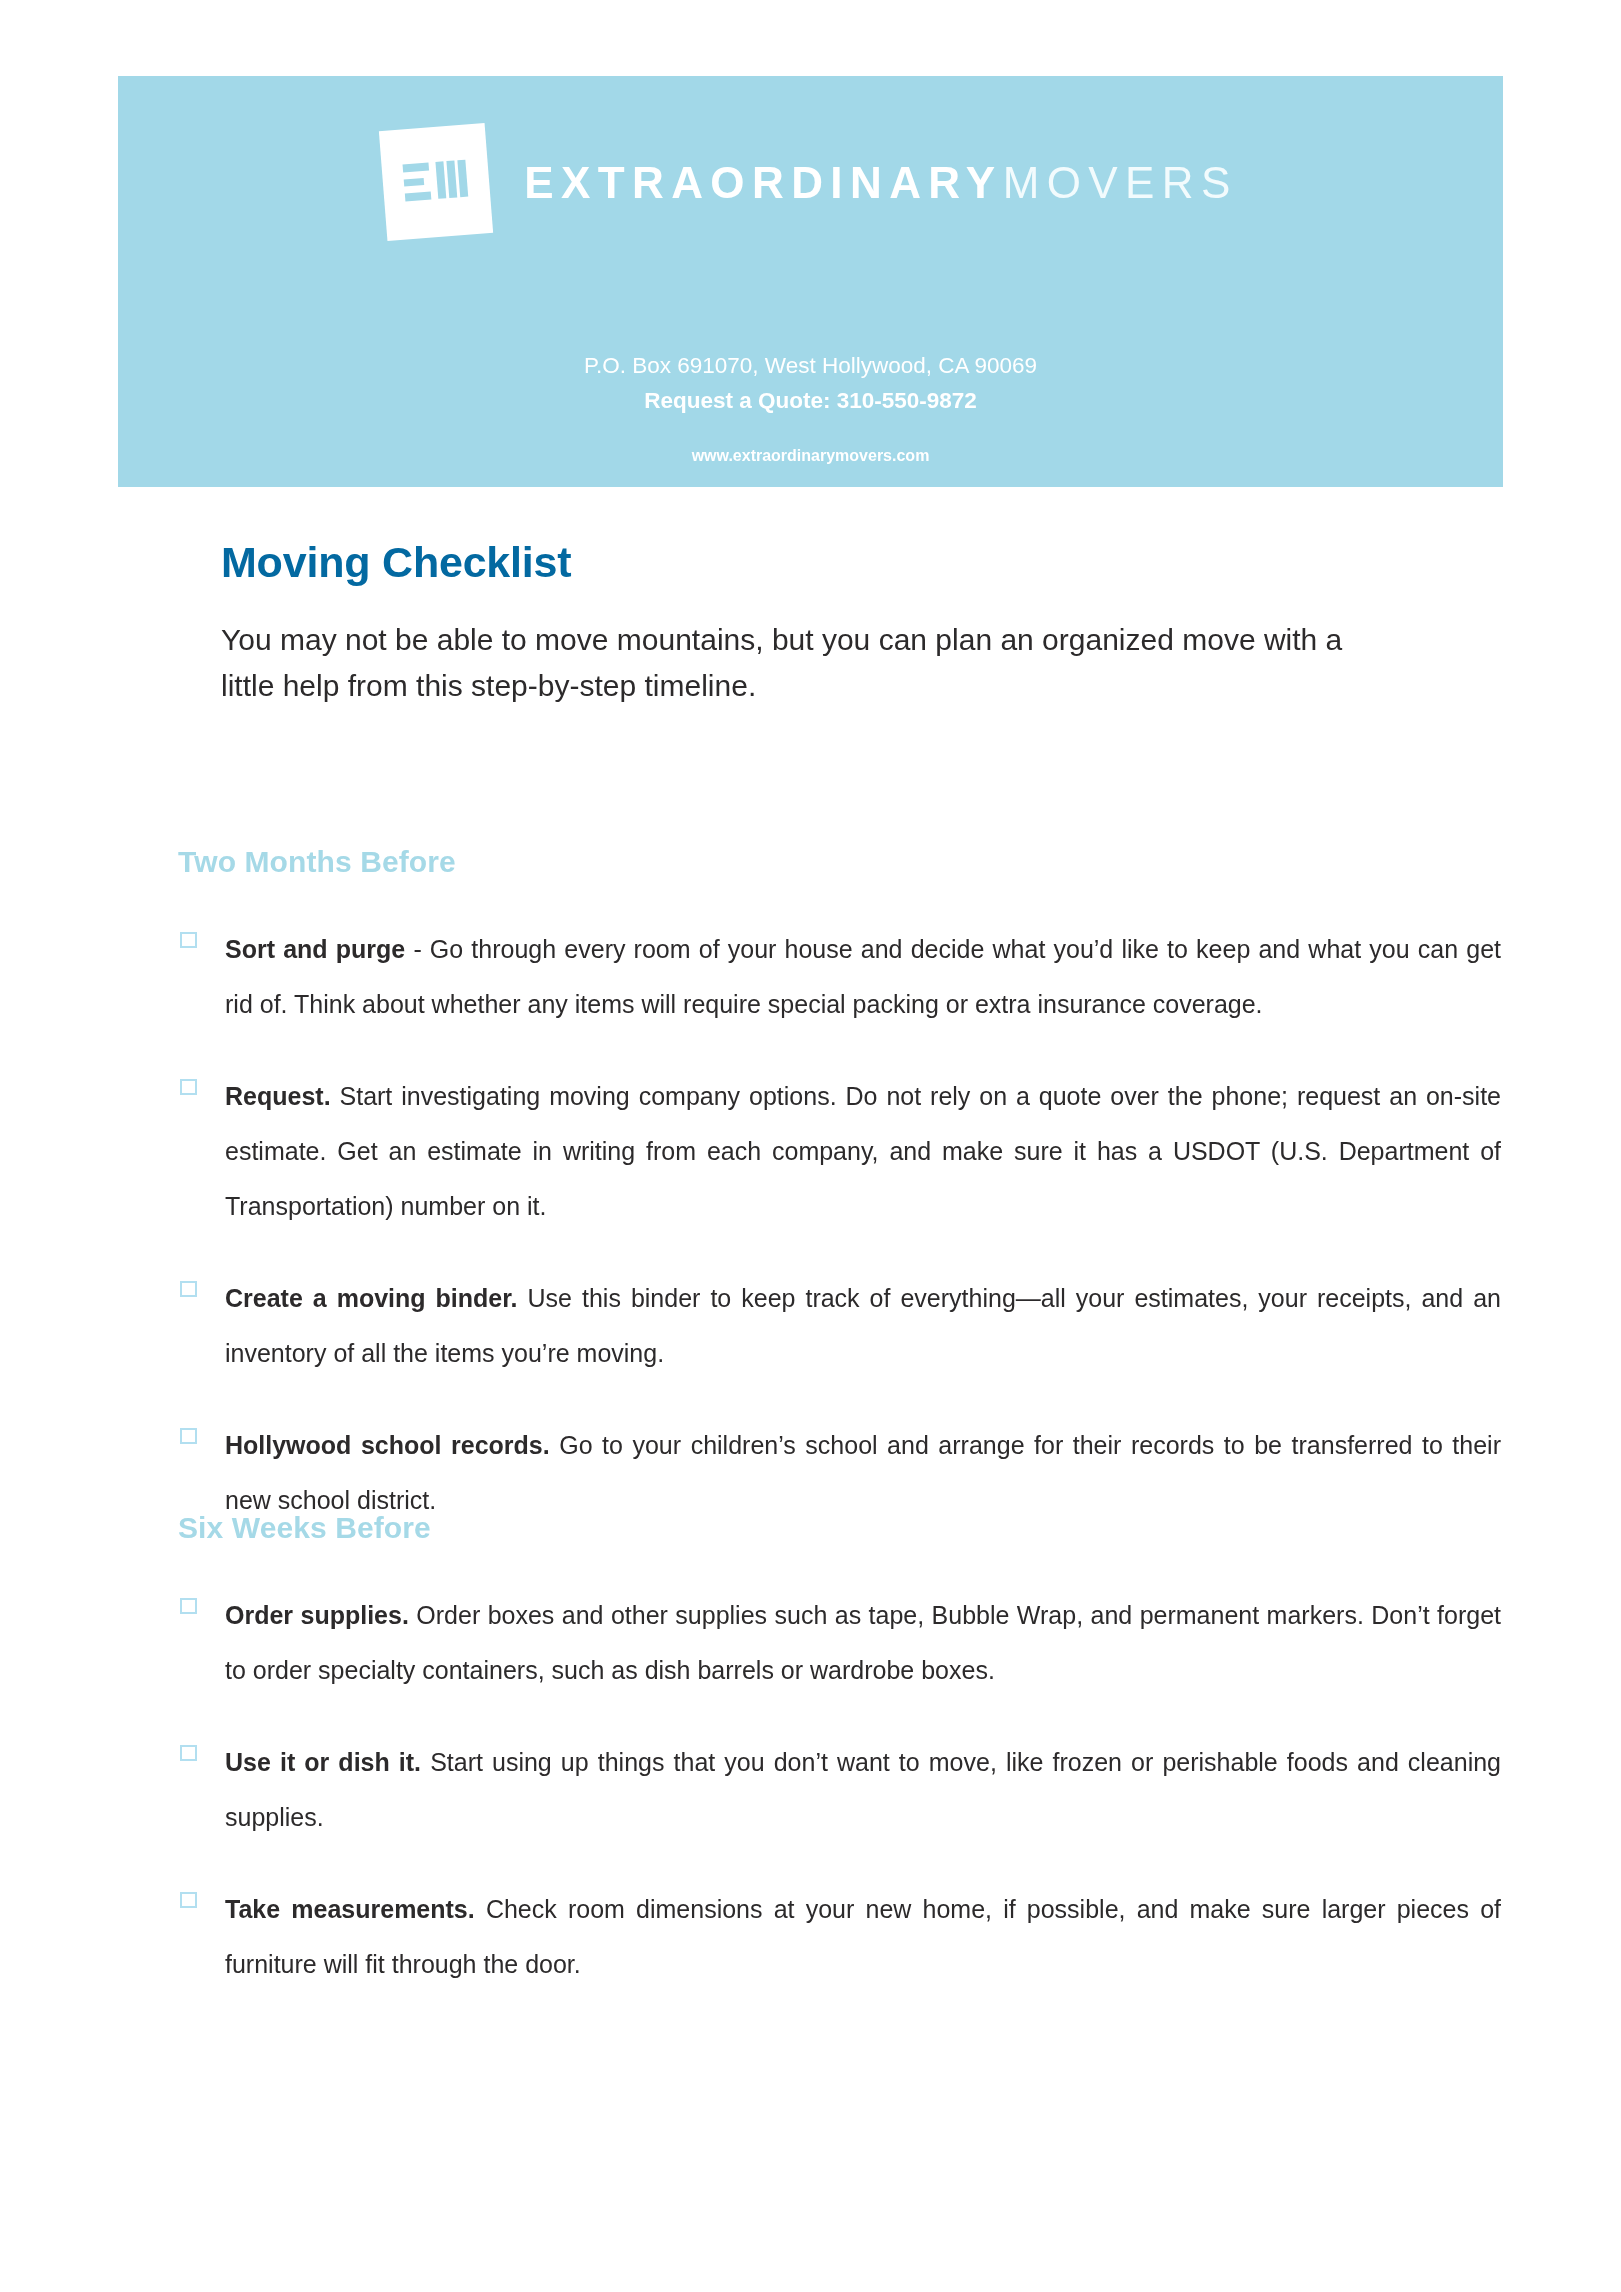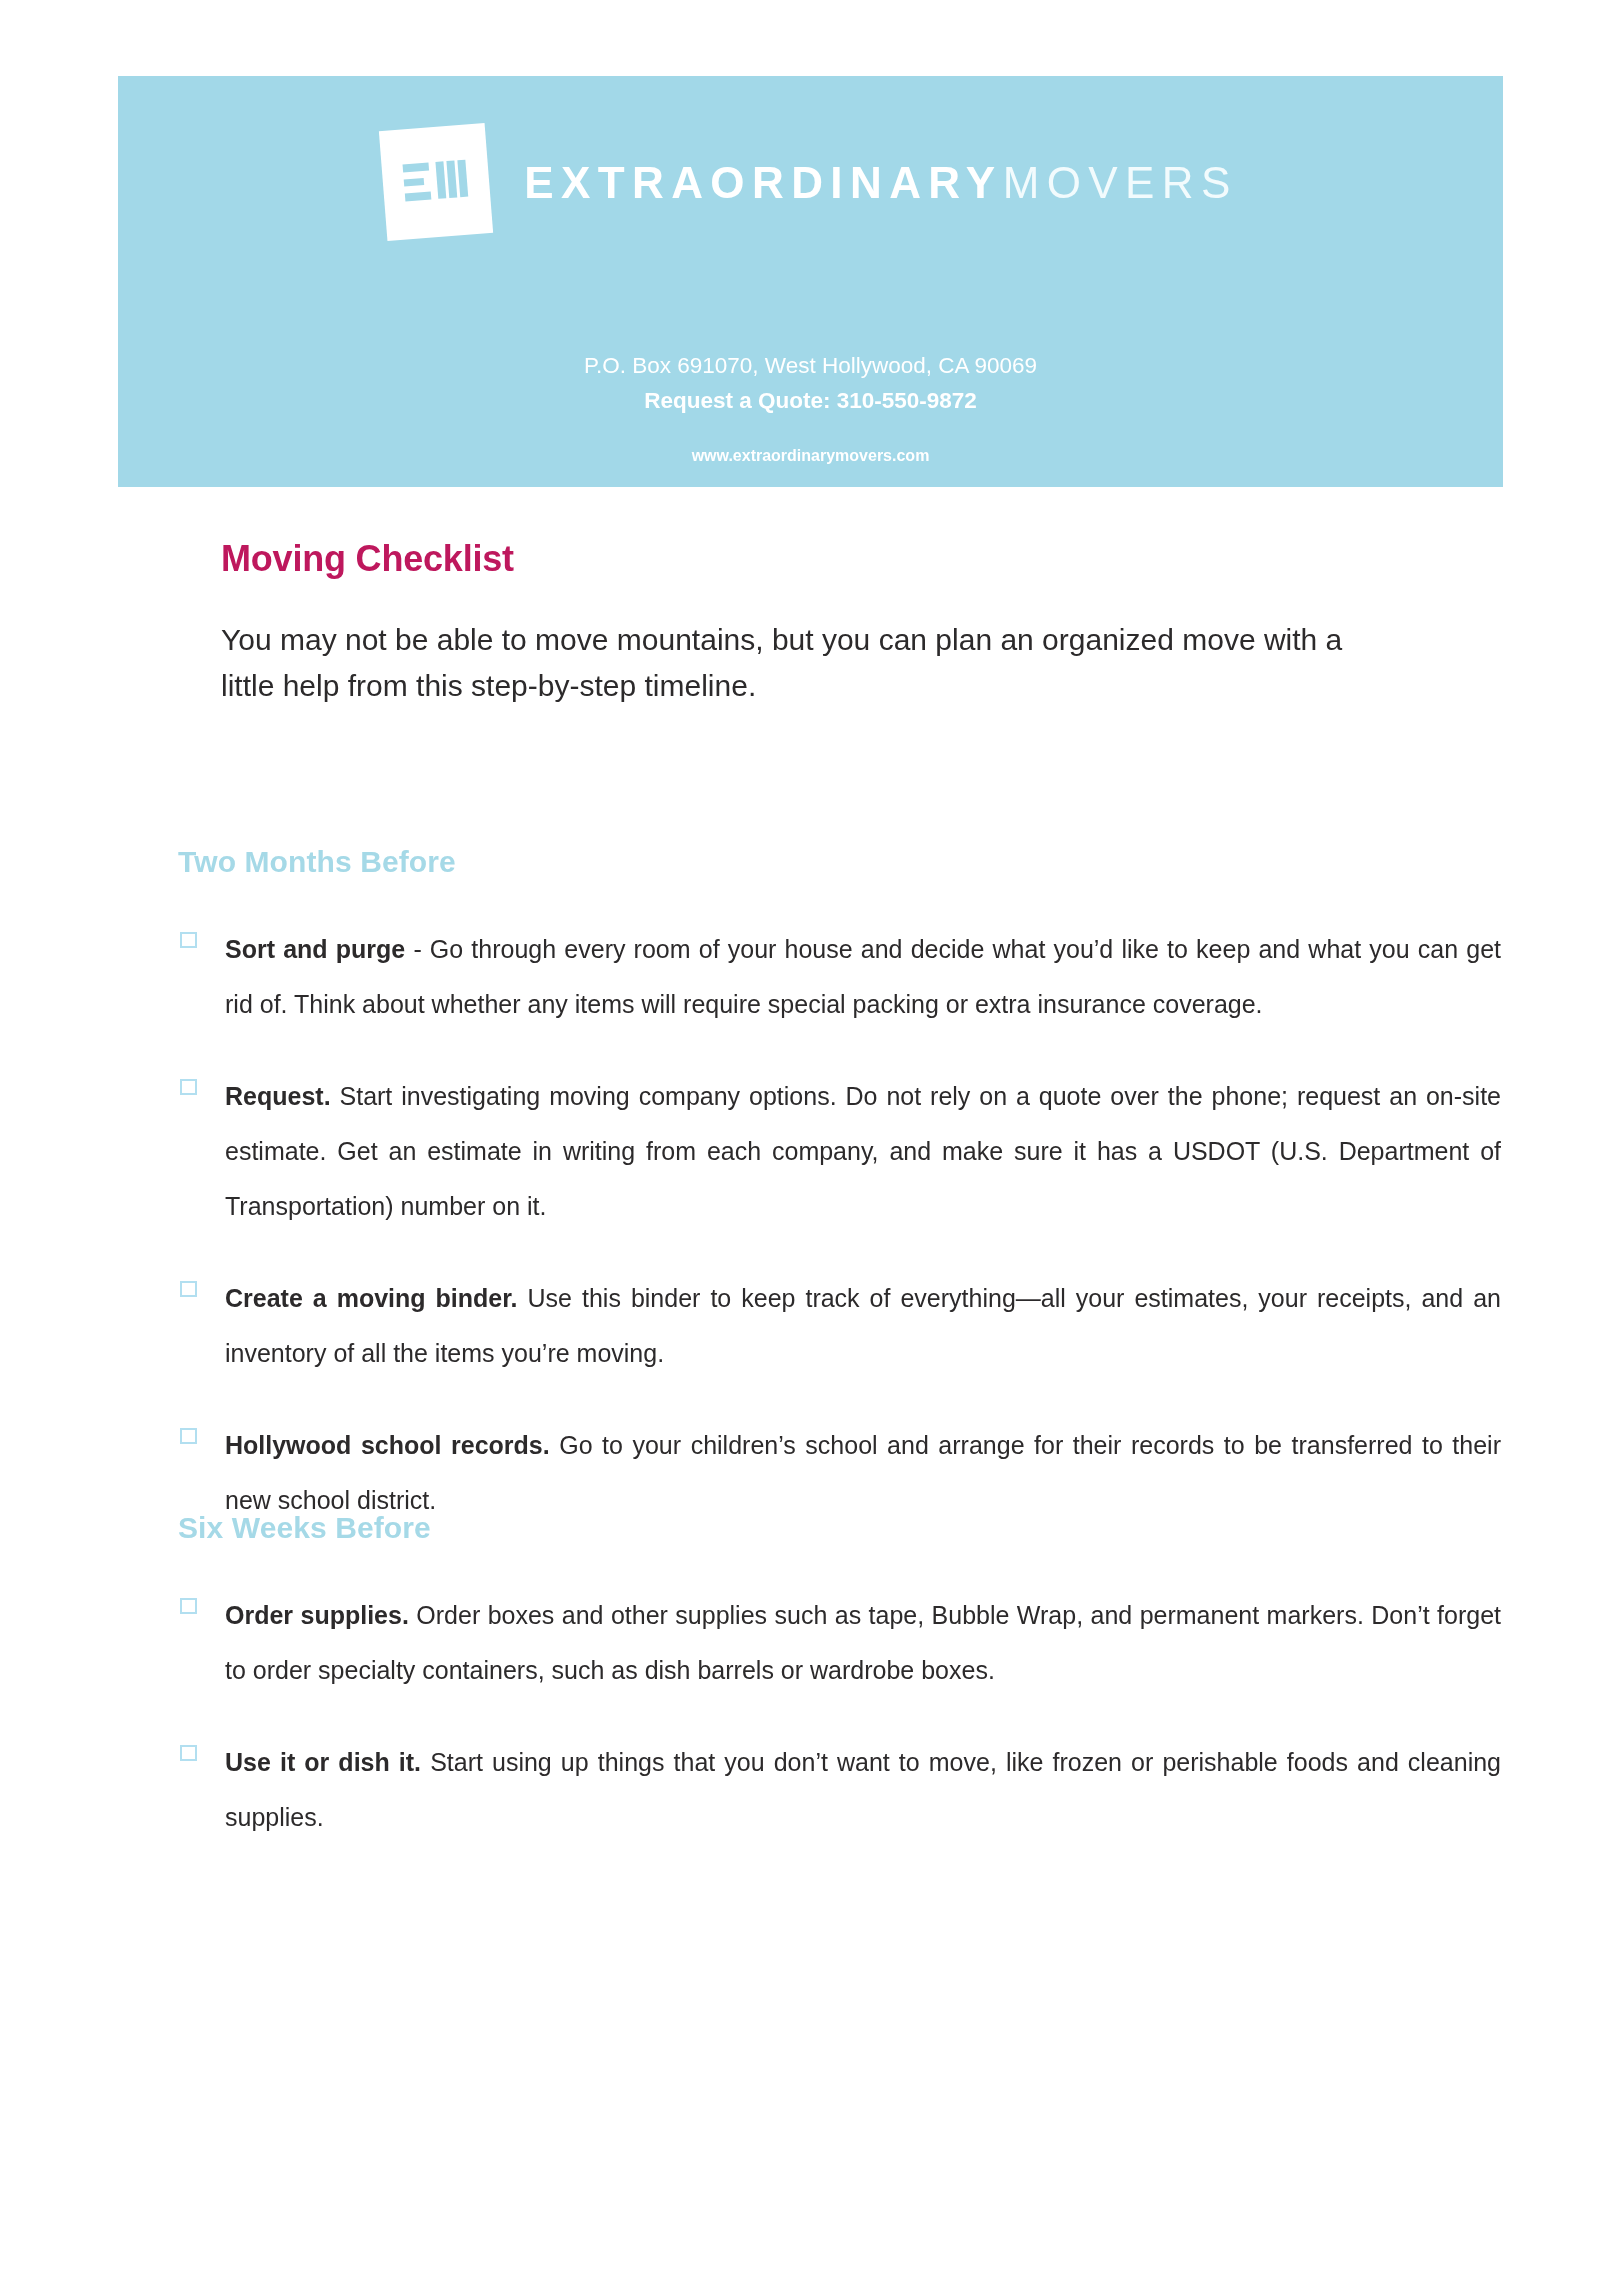--- a/index.html
+++ b/index.html
@@ -120,23 +120,23 @@
     font-size: 16px;
     font-weight: bold;
     color: #ffffff;
   }
 
   
   .doc-title {
     position: absolute;
     left: 221px;
     top: 538px;
-    font-size: 36px;
+    font-size: 43px;
     font-weight: bold;
-    color: #be185d;
+    color: #0369a1;
     letter-spacing: -0.2px;
   }
 
   .doc-intro {
     position: absolute;
     left: 221px;
     top: 617px;
     width: 1147px;
     font-size: 30px;
     line-height: 46px;
@@ -252,16 +252,20 @@
     <div class="check-item">
       <span class="checkbox"></span>
       <div class="item-text"><b>Order supplies.</b><span> Order boxes and other supplies such as tape, Bubble Wrap, and permanent markers. Don’t forget to order specialty containers, such as dish barrels or wardrobe boxes.</span></div>
     </div>
 
     <div class="check-item">
       <span class="checkbox"></span>
       <div class="item-text"><b>Use it or dish it.</b><span> Start using up things that you don’t want to move, like frozen or perishable foods and cleaning supplies.</span></div>
     </div>
 
+    <div class="check-item">
+      <span class="checkbox"></span>
+      <div class="item-text"><b>Take measurements.</b><span> Check room dimensions at your new home, if possible, and make sure larger pieces of furniture will fit through the door.</span></div>
+    </div>
   </div>
 
 </div>
 
 
 </body></html>

